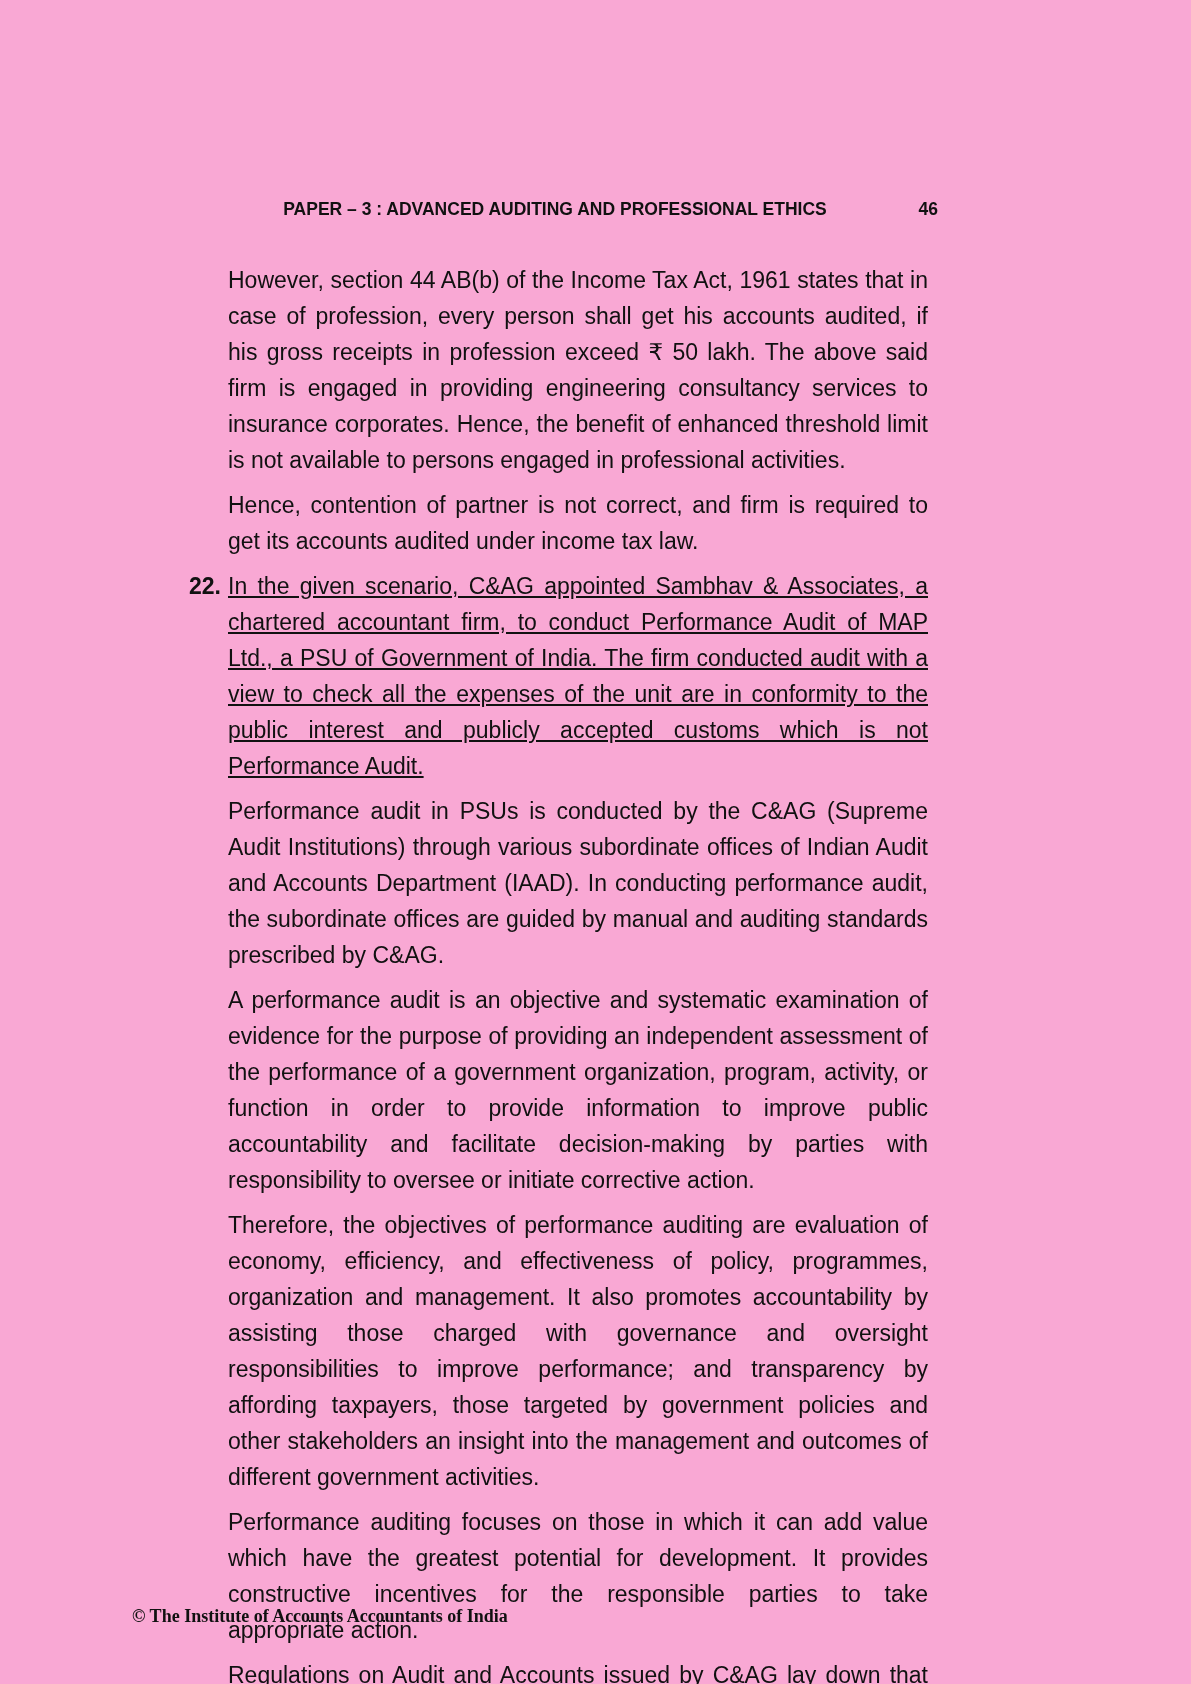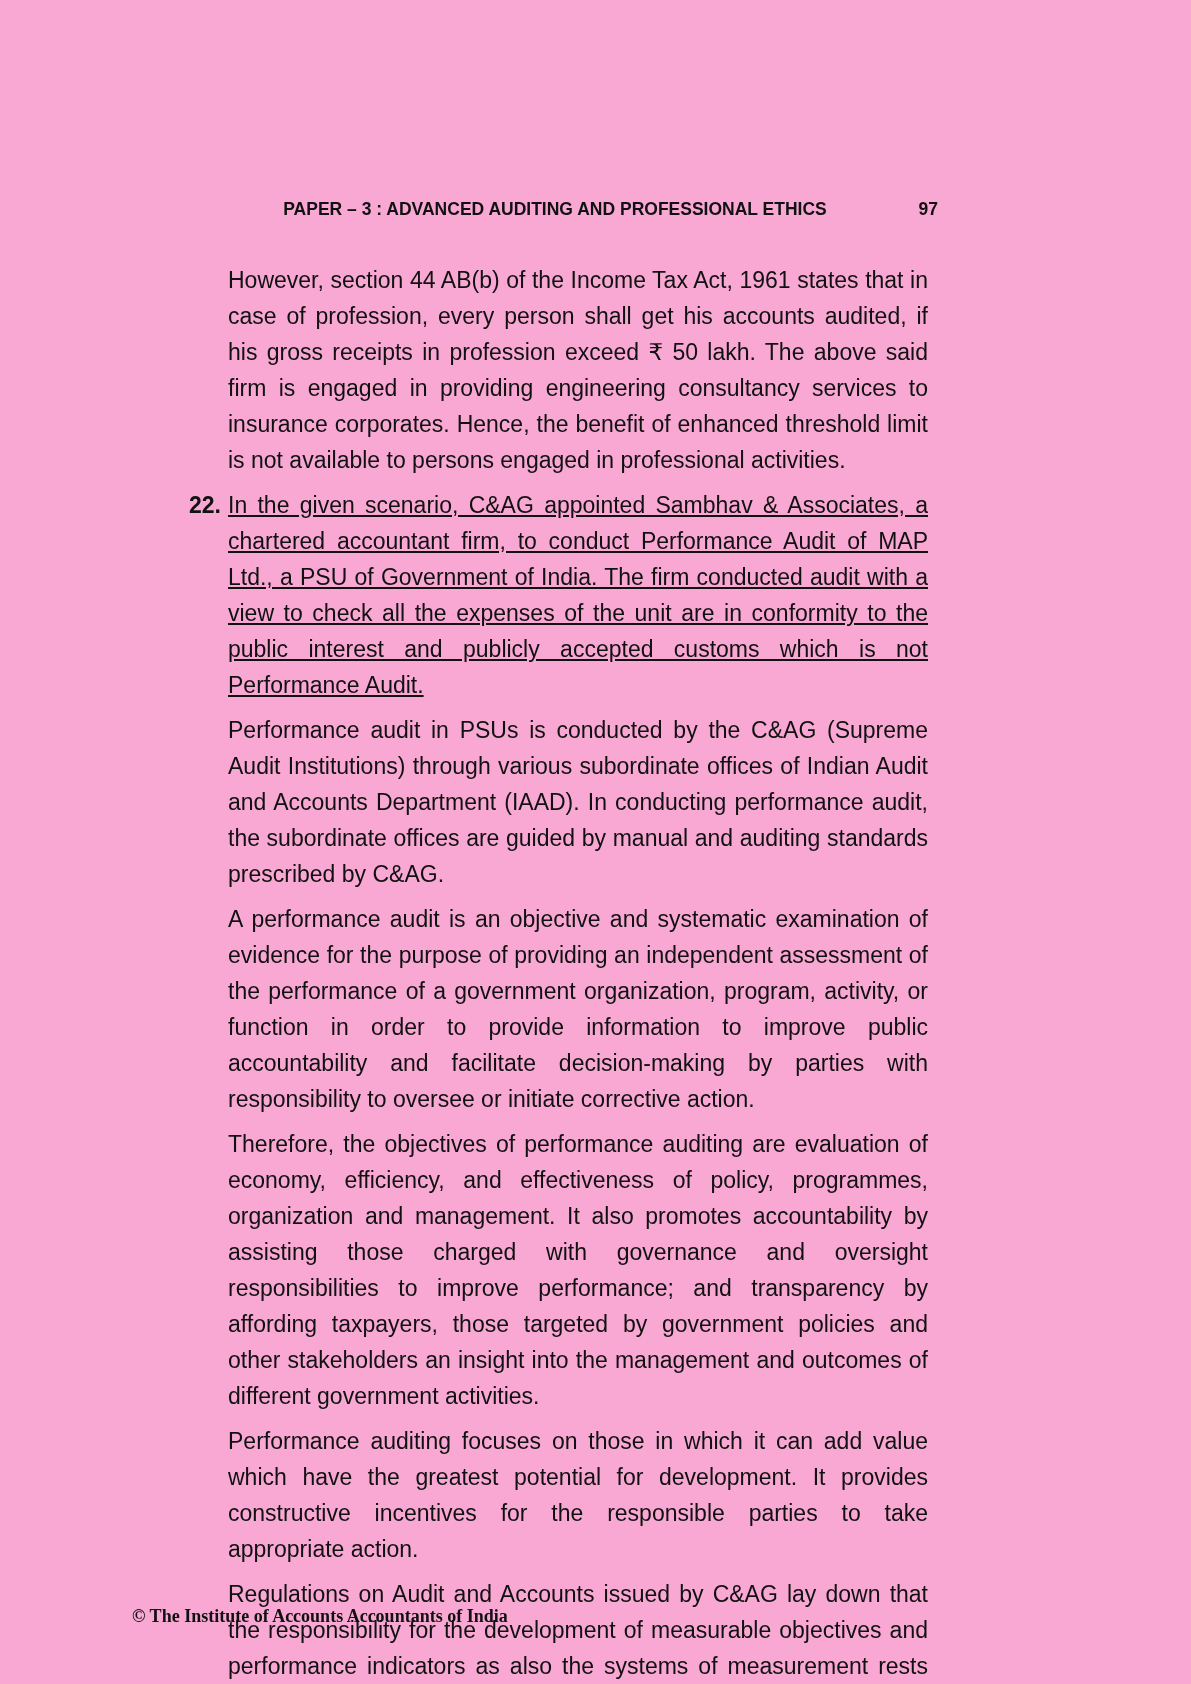--- a/index.html
+++ b/index.html
@@ -67,28 +67,29 @@
     line-height: 24px;
   }
 </style>
 </head>
 <body>
 
 <div class="page">
 
   <div class="header">
     <span class="header-title">PAPER – 3 : ADVANCED AUDITING AND PROFESSIONAL ETHICS</span>
-    <span class="header-page-number">97</span>
+    <span class="header-page-number">46</span>
   </div>
 
   <div class="body-col">
 
     <p>However, section 44 AB(b) of the Income Tax Act, 1961 states that in case of profession, every person shall get his accounts audited, if his gross receipts in profession exceed ₹ 50 lakh. The above said firm is engaged in providing engineering consultancy services to insurance corporates. Hence, the benefit of enhanced threshold limit is not available to persons engaged in professional activities.</p>
 
 
+    <p>Hence, contention of partner is not correct, and firm is required to get its accounts audited under income tax law.</p>
 
     <div class="numbered">
       <span class="num">22.</span>
       <p>In the given scenario, C&amp;AG appointed Sambhav &amp; Associates, a chartered accountant firm, to conduct Performance Audit of MAP Ltd., a PSU of Government of India. The firm conducted audit with a view to check all the expenses of the unit are in conformity to the public interest and publicly accepted customs which is not Performance Audit.</p>
     </div>
 
     <p>Performance audit in PSUs is conducted by the C&amp;AG (Supreme Audit Institutions) through various subordinate offices of Indian Audit and Accounts Department (IAAD). In conducting performance audit, the subordinate offices are guided by manual and auditing standards prescribed by C&amp;AG.</p>
 
     <p>A performance audit is an objective and systematic examination of evidence for the purpose of providing an independent assessment of the performance of a government organization, program, activity, or function in order to provide information to improve public accountability and facilitate decision-making by parties with responsibility to oversee or initiate corrective action.</p>
 

